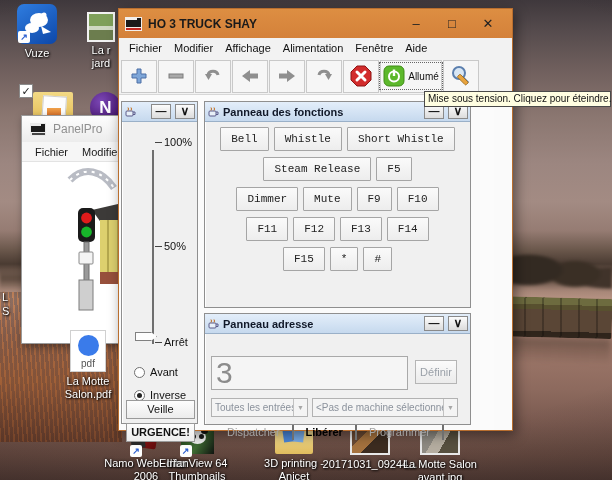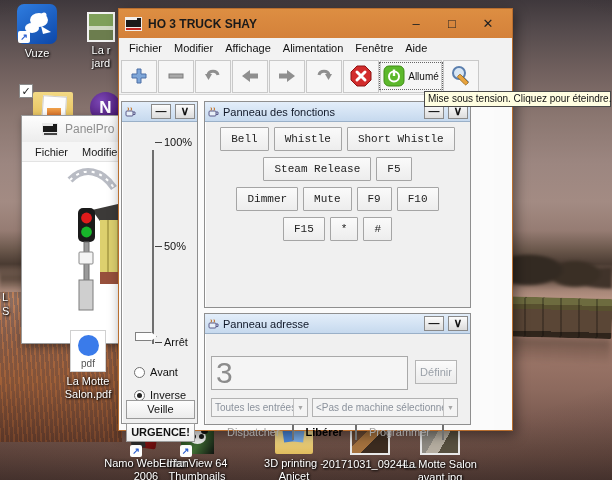--- a/index.html
+++ b/index.html
@@ -39,21 +39,21 @@
   .dlabel { color:#fff; font-size:11px; text-align:center; line-height:13px;
     text-shadow:1px 1px 2px #000, 0 0 3px rgba(0,0,0,.9); }
 
   .shortcut-badge { position:absolute; left:1px; bottom:1px; width:12px; height:12px; background:#fff;
     border-radius:2px; color:#2b5fd0; font-size:9px; line-height:12px; text-align:center; font-weight:bold; }
 
   
   .panelpro { position:absolute; left:21px; top:115px; width:152px; height:229px;
     background:#fff; border:1px solid #9a9a9a; box-shadow:2px 3px 8px rgba(0,0,0,.4); }
   .pp-title { height:26px; background:linear-gradient(#fdfdfd,#ececec); display:flex; align-items:center;
-    padding-left:20px; gap:7px; }
+    padding-left:8px; gap:7px; }
   .pp-title span { color:#8f8f8f; font-size:12px; }
   .pp-menu { height:20px; background:#f6f6f6; display:flex; align-items:center; gap:4px; padding-left:8px;
     border-bottom:1px solid #e3e3e3; }
   .pp-menu span { font-size:11px; color:#1a1a1a; padding:2px 5px; }
   .pp-canvas { position:relative; height:180px; background:#fff; overflow:hidden; }
 
   
   .win { position:absolute; left:118px; top:8px; width:395px; height:423px;
     background:#fafafa; border:1px solid #b96e2e; box-shadow:3px 4px 12px rgba(0,0,0,.45); }
   .titlebar { height:29px; background:linear-gradient(#dd8e42,#d4813a); display:flex; align-items:center; padding:0 6px; }
@@ -68,21 +68,21 @@
     align-items:center; justify-content:center; }
   .tbtn.power { width:62px; gap:3px; }
   .tbtn.power .focusbox { display:flex; align-items:center; gap:3px; outline:1px dotted #666; padding:2px 3px; }
   .tbtn.power span { font-size:10px; color:#111; }
   .content { position:absolute; left:0; top:86px; width:375px; height:335px; background:#fbfbfb; }
 
   
   .iframe { position:absolute; background:#f0f0f0; border:1px solid #8f8f8f; box-shadow:1px 1px 0 #fff inset; }
   .if-title { height:20px; background:linear-gradient(#e3eefa,#c6d9ee); border-bottom:1px solid #9ab0c8;
     display:flex; align-items:center; padding:0 2px; gap:4px; }
-  .if-title .if-text { flex:1; font-size:11px; font-weight:400; color:#101828; white-space:nowrap; overflow:hidden; }
+  .if-title .if-text { flex:1; font-size:11px; font-weight:700; color:#101828; white-space:nowrap; overflow:hidden; }
   .if-btn { width:20px; height:15px; background:linear-gradient(#fcfcfc,#dcdcdc); border:1px solid #8a8a8a;
     font-size:11px; line-height:13px; text-align:center; color:#111; font-weight:bold; }
   .if-btn.chev { font-size:12px; }
 
   
   .track { position:absolute; left:30px; top:28px; width:2px; height:194px; background:#6f6f6f; }
   .tick { position:absolute; width:7px; height:1px; background:#444; }
   .tlabel { position:absolute; font-size:11px; color:#111; white-space:nowrap; }
   .thumb { position:absolute; left:13px; top:210px; width:22px; height:9px; background:#fdfdfd;
     border:1px solid #808080; clip-path:polygon(0 0,72% 0,100% 50%,72% 100%,0 100%); }
@@ -403,20 +403,26 @@
             <button class="fnbtn">Steam Release</button>
             <button class="fnbtn">F5</button>
           </div>
           <div class="fn-row">
             <button class="fnbtn">Dimmer</button>
             <button class="fnbtn">Mute</button>
             <button class="fnbtn">F9</button>
             <button class="fnbtn">F10</button>
           </div>
           <div class="fn-row">
+            <button class="fnbtn">F11</button>
+            <button class="fnbtn">F12</button>
+            <button class="fnbtn">F13</button>
+            <button class="fnbtn">F14</button>
+          </div>
+          <div class="fn-row">
             <button class="fnbtn">F15</button>
             <button class="fnbtn">*</button>
             <button class="fnbtn">#</button>
           </div>
         </div>
       </div>
 
       <div class="iframe" style="left:85px; top:218px; width:267px; height:112px;">
         <div class="if-title">
           <svg width="12" height="12" viewBox="0 0 12 12">

